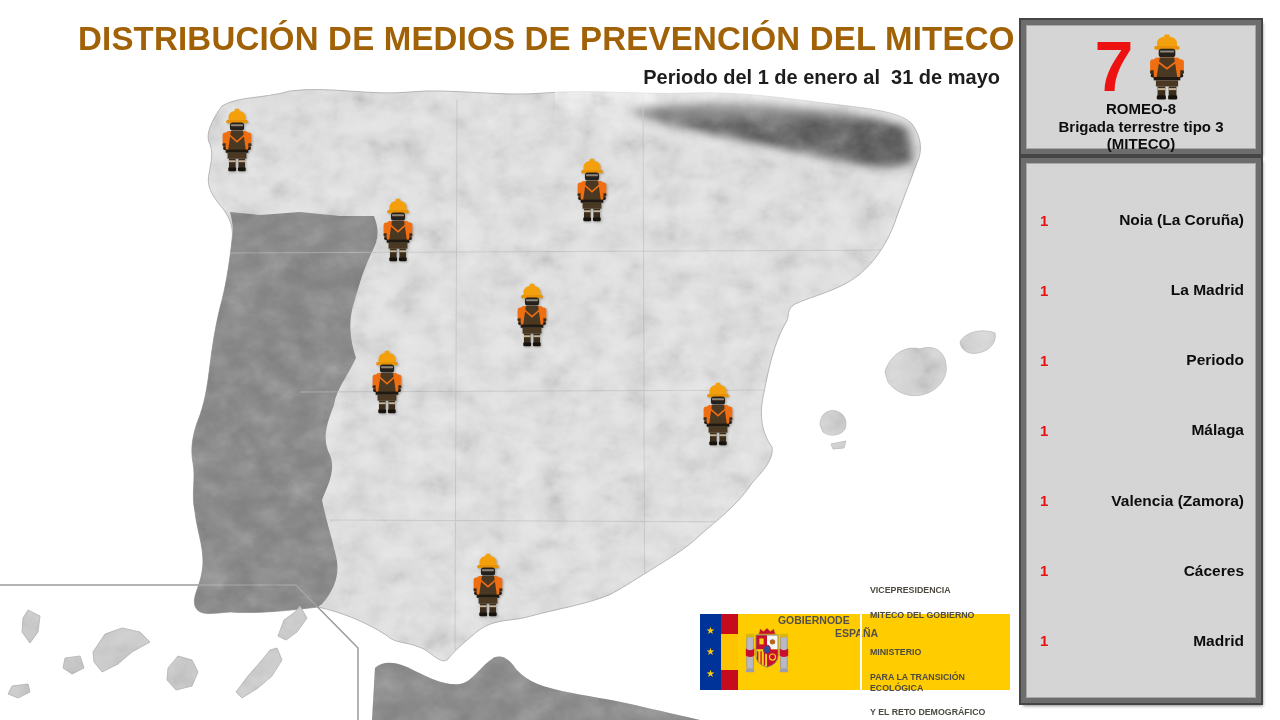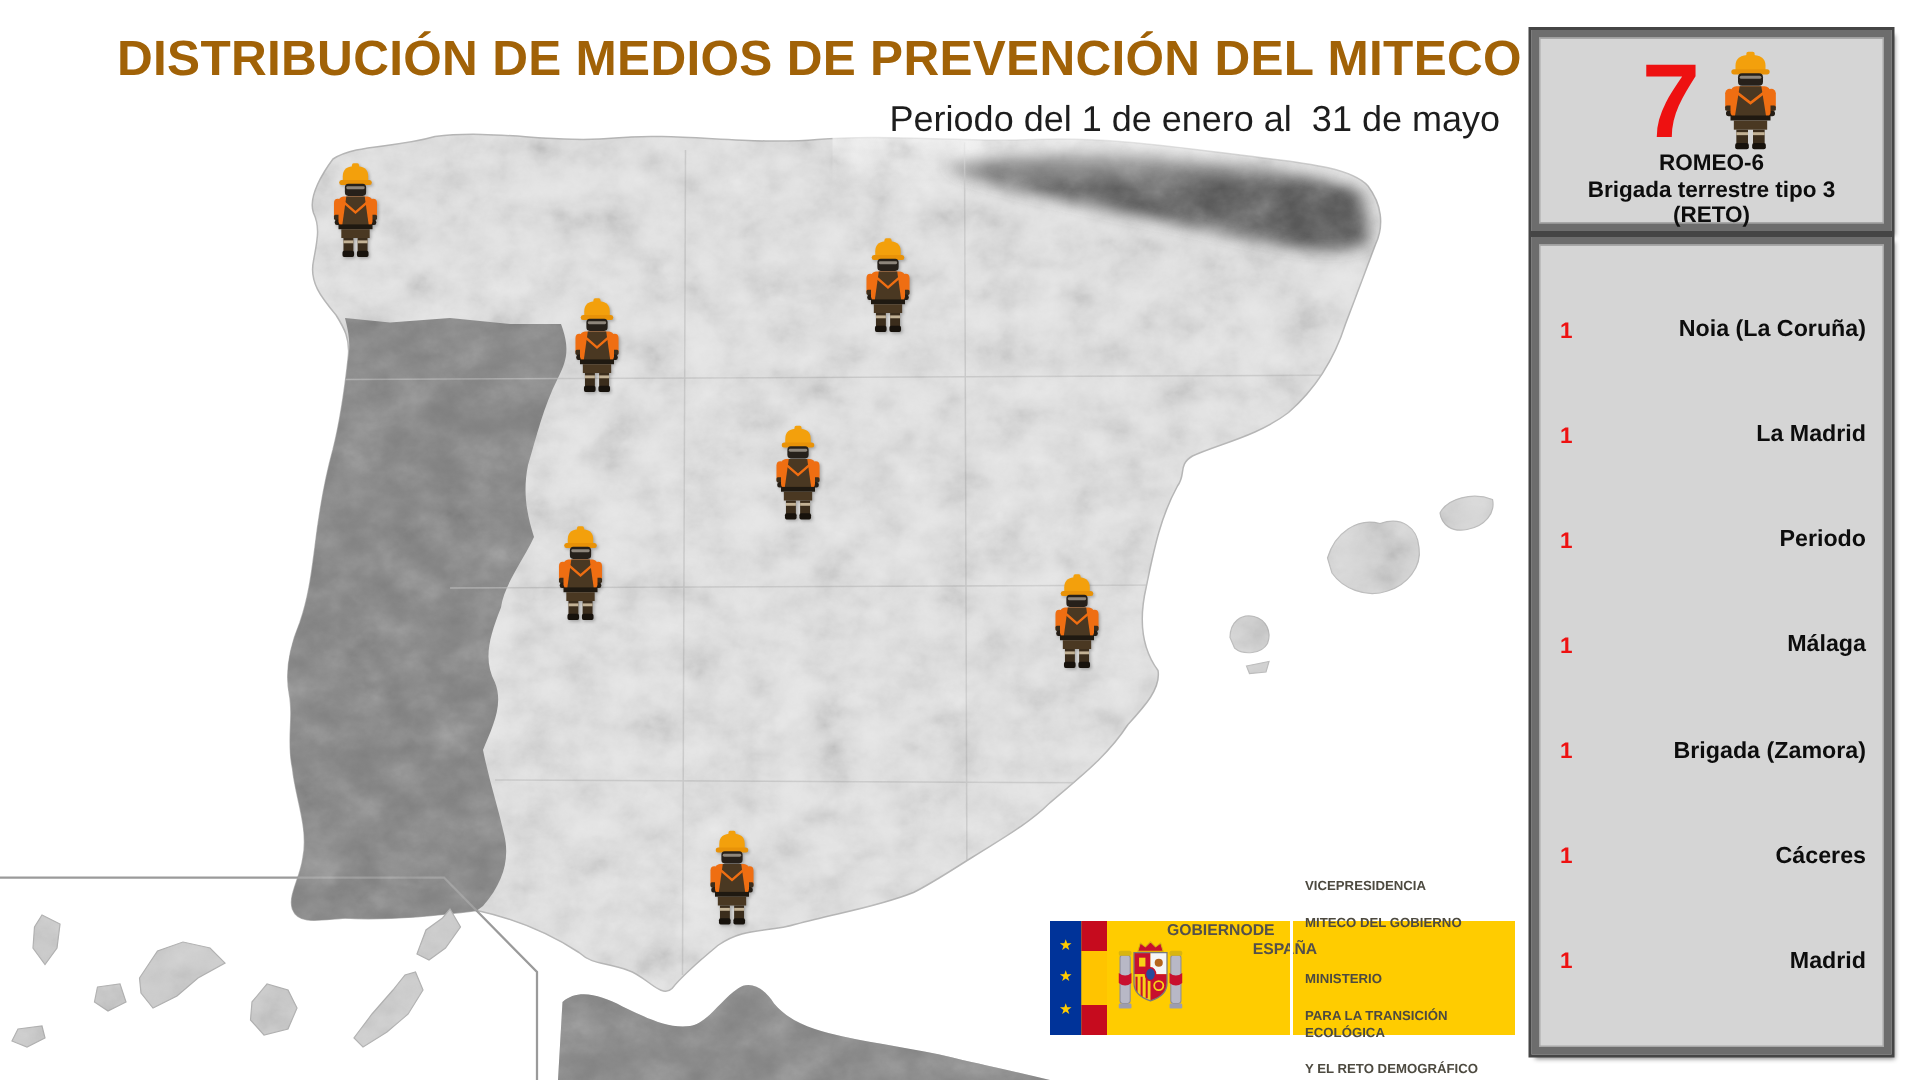--- a/index.html
+++ b/index.html
@@ -8,21 +8,21 @@
     background:#ffffff;font-family:"Liberation Sans", sans-serif;
   }
   
   .title{
     position:absolute;left:78px;top:20px;width:950px;z-index:5;
     font-size:33px;font-weight:700;color:#a16207;letter-spacing:.2px;
     white-space:pre;
   }
   .subtitle{
     position:absolute;right:280px;top:66px;z-index:5;
-    font-size:24px;font-weight:400;color:#1d1d1d;white-space:pre;
+    font-size:20px;font-weight:700;color:#1d1d1d;white-space:pre;
   }
   
   #map{position:absolute;left:0;top:0;width:1280px;height:720px;z-index:0;}
   
   #marker-layer{position:absolute;left:0;top:0;width:1280px;height:720px;z-index:2;}
   .ff-marker{position:absolute;width:34px;height:64px;}
   .ff-marker svg{filter:drop-shadow(1px 1px 1px rgba(0,0,0,.25));}
   
   .panel{
     position:absolute;left:1021px;width:240px;z-index:6;box-sizing:border-box;
@@ -233,23 +233,23 @@
   </div>
 
 <div class="panel panel-top">
   <div class="pt-row">
     <div class="big-count">7</div>
     <svg viewBox="0 0 36 60" width="40" height="72" style="margin-top:4px">
       <use href="#ff-symbol"></use>
     </svg>
   </div>
   <div class="pt-lines">
-    <div>ROMEO-6</div>
+    <div>ROMEO-8</div>
     <div>Brigada terrestre tipo 3</div>
-    <div>(RETO)</div>
+    <div>(MITECO)</div>
   </div>
 </div>
 
 <div class="panel panel-list">
   <div class="loc-row">
     <span class="loc-count">1</span>
     <span class="loc-name">Noia (La Coruña)</span>
   </div>
   <div class="loc-row">
     <span class="loc-count">1</span>
@@ -258,21 +258,21 @@
   <div class="loc-row">
     <span class="loc-count">1</span>
     <span class="loc-name">Periodo</span>
   </div>
   <div class="loc-row">
     <span class="loc-count">1</span>
     <span class="loc-name">Málaga</span>
   </div>
   <div class="loc-row">
     <span class="loc-count">1</span>
-    <span class="loc-name">Brigada (Zamora)</span>
+    <span class="loc-name">Valencia (Zamora)</span>
   </div>
   <div class="loc-row">
     <span class="loc-count">1</span>
     <span class="loc-name">Cáceres</span>
   </div>
   <div class="loc-row">
     <span class="loc-count">1</span>
     <span class="loc-name">Madrid</span>
   </div>
 </div>

